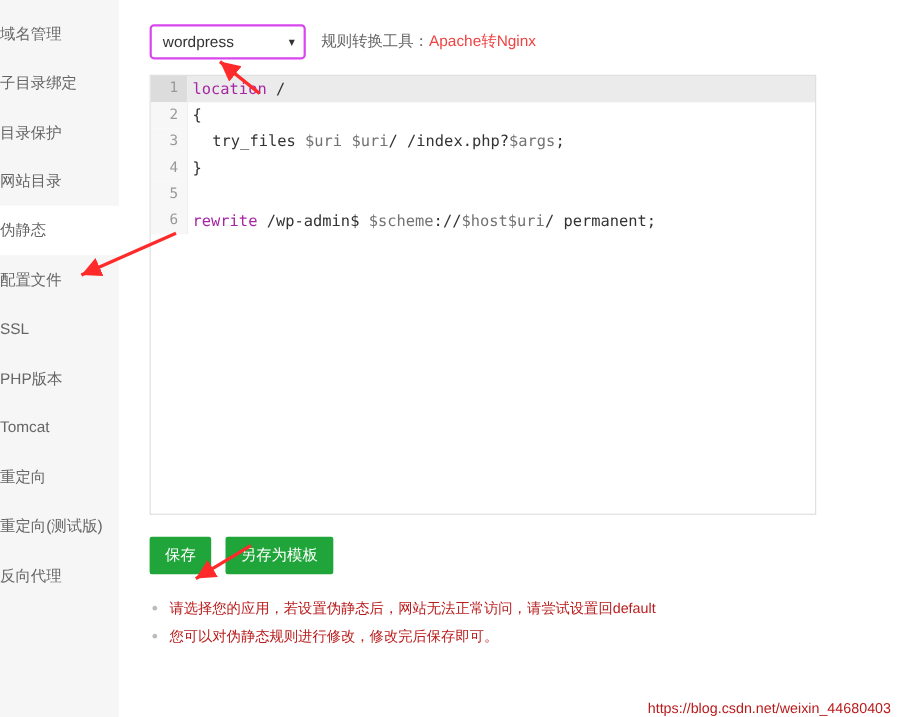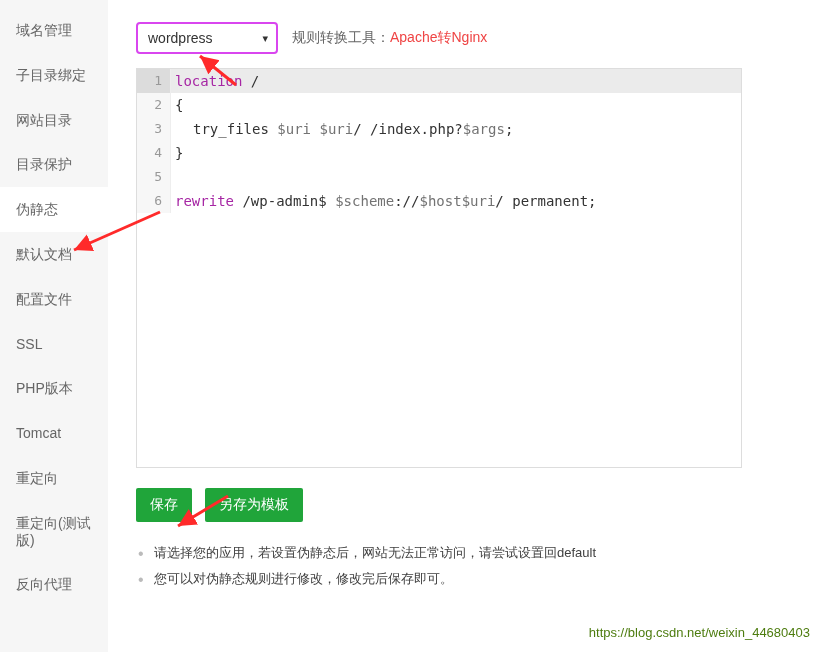--- a/index.html
+++ b/index.html
@@ -15,21 +15,21 @@
   }
   .container { display: flex; width: 100%; height: 100%; }
   .sidebar {
     width: 108px;
     background: #f6f6f6;
     flex: 0 0 108px;
     padding-top: 8px;
     height: 100%;
   }
   .sidebar-item {
-    padding: 14px 0 14px 16px;
+    padding: 14px 0 14px 0;
     color: #666;
     cursor: pointer;
     font-size: 14px;
     line-height: 1.2;
   }
   .sidebar-item.active { background: #fff; }
   .main {
     flex: 1;
     padding: 22px 28px 10px 28px;
     position: relative;
@@ -89,60 +89,59 @@
     color: #fff;
     border: none;
     padding: 8px 14px;
     font-size: 14px;
     cursor: pointer;
     margin-right: 9px;
     border-radius: 2px;
   }
   .tips { margin-top: 18px; list-style: none; }
   .tips li {
-    color: #404040;
+    color: #b91c1c;
     font-size: 13px;
     line-height: 2;
     position: relative;
     padding-left: 18px;
   }
   .tips li::before {
     content: "•";
     position: absolute;
     left: 2px;
     color: #bbb;
     font-size: 16px;
     line-height: 1.7;
   }
   .watermark {
     position: absolute;
     right: 10px;
-    bottom: 12px;
-    color: #4d7c0f;
+    bottom: 1px;
+    color: #b91c1c;
     font-size: 13px;
     pointer-events: none;
   }
   
   .arrow {
     position: absolute;
     pointer-events: none;
   }
   .arrow svg { overflow: visible; }
 </style>
 </head>
 <body>
 
 <div class="container">
   <div class="sidebar" id="sidebar">
       <div class="sidebar-item">域名管理</div>
       <div class="sidebar-item">子目录绑定</div>
+      <div class="sidebar-item">目录保护</div>
       <div class="sidebar-item">网站目录</div>
-      <div class="sidebar-item">目录保护</div>
       <div class="sidebar-item active">伪静态</div>
-      <div class="sidebar-item">默认文档</div>
       <div class="sidebar-item">配置文件</div>
       <div class="sidebar-item">SSL</div>
       <div class="sidebar-item">PHP版本</div>
       <div class="sidebar-item">Tomcat</div>
       <div class="sidebar-item">重定向</div>
       <div class="sidebar-item">重定向(测试版)</div>
       <div class="sidebar-item">反向代理</div>
     </div>
   <div class="main">
 

